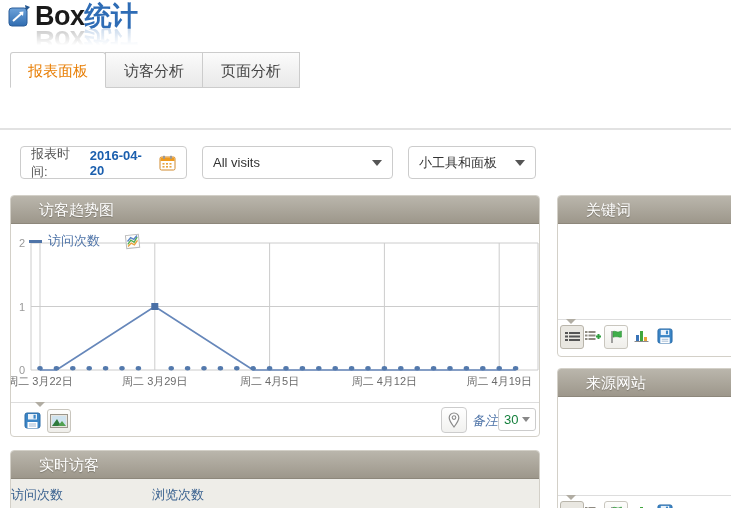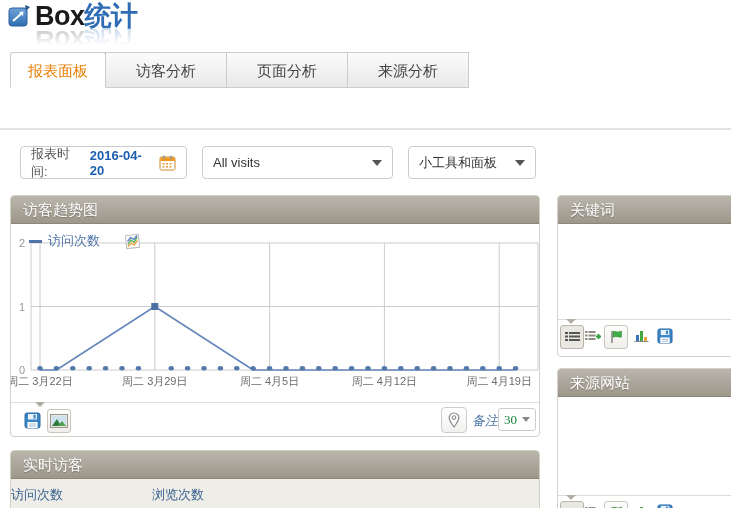--- a/index.html
+++ b/index.html
@@ -18,21 +18,21 @@
   .logo-blue { color:#2e6cb5; }
   .logo-reflection {
     transform:scaleY(-1); opacity:.22; margin-top:0px; height:22px; overflow:hidden;
     -webkit-mask-image:linear-gradient(to bottom, transparent 25%, #000 95%);
     mask-image:linear-gradient(to bottom, transparent 25%, #000 95%);
   }
 
   
   .tabbar { position:absolute; left:10px; top:52px; display:flex; height:36px; }
   .tab {
-    box-sizing:border-box; width:122px; text-align:center; line-height:35px;
+    box-sizing:border-box; width:98px; text-align:center; line-height:35px;
     font-size:15px; color:#444; cursor:pointer;
     border:1px solid #ccc; margin-left:-1px;
     background:linear-gradient(#fbfbfb,#e9e9e9);
   }
   .tab:first-child { margin-left:0; width:96px; }
   .tab.active {
     background:#fff; border-bottom:1px solid #fff; color:#e87e04;
     border-radius:3px 3px 0 0; position:relative; z-index:2;
   }
 
@@ -51,39 +51,39 @@
   .tb-date-value { color:#1b5fae; font-weight:bold; }
   .caret { width:0; height:0; border-left:5px solid transparent; border-right:5px solid transparent; border-top:6px solid #555; }
   .caret.small { border-left-width:4px; border-right-width:4px; border-top-width:5px; border-top-color:#888; }
 
   
   .panel {
     position:absolute; box-sizing:border-box; background:#fff;
     border:1px solid #d3d0c8; border-radius:4px; overflow:hidden;
   }
   .panel-header {
-    height:27px; line-height:27px; padding-left:12px;
+    height:27px; line-height:27px; padding-left:28px;
     background:linear-gradient(#bab6ac,#9d978b);
     border-bottom:1px solid #8d877b;
     color:#fff; font-size:15px; text-shadow:0 1px 1px rgba(90,85,75,.55);
     cursor:move;
   }
   .p-trend    { left:10px;  top:195px; width:530px; height:242px; }
   .p-realtime { left:10px;  top:450px; width:530px; height:70px;  }
   .p-keywords { left:557px; top:195px; width:190px; height:162px; }
   .p-websites { left:557px; top:368px; width:190px; height:150px; }
 
   
   .trend-body { position:relative; height:178px; }
   .legend { position:absolute; left:18px; top:8px; display:flex; align-items:center; gap:6px; z-index:3; cursor:pointer; }
   .legend-dash { width:13px; height:3px; background:#4f74a8; }
   .legend-label { color:#4f74a8; font-size:13px; }
   .legend .mini-chart { margin-left:18px; }
 
-  .panel-footer { position:relative; border-top:1px solid #ddd; height:35px;font-family:Liberation Serif, serif; }
+  .panel-footer { position:relative; border-top:1px solid #ddd; height:35px; }
   .footer-marker {
     position:absolute; top:-1px; width:0; height:0;
     border-left:5px solid transparent; border-right:5px solid transparent; border-top:5px solid #b1ada3;
   }
   .icon-btn {
     position:absolute; width:22px; height:22px; top:6px;
     display:flex; align-items:center; justify-content:center; cursor:pointer;
     border-radius:3px;
   }
   .icon-btn.boxed { border:1px solid #c9c6be; background:linear-gradient(#fdfdfc,#efeeea); }
@@ -132,21 +132,20 @@
   <div class="logo-row logo-reflection">
     <span style="width:22px;height:22px;"></span>
     <span class="logo-word"><span class="logo-black">Box</span><span class="logo-blue">统计</span></span>
   </div>
 </div>
 
 <div class="tabbar">
   <div class="tab active">报表面板</div>
   <div class="tab">访客分析</div>
   <div class="tab">页面分析</div>
-  <div class="tab">来源分析</div>
 </div>
 
 <div class="page-divider"></div>
 
 <div class="tool-box tb-date">
   <span class="tb-label">报表时间:</span>
   <span class="tb-date-value">2016-04-20</span>
   <span>
     <svg width="17" height="16" viewBox="0 0 17 16">
       <rect x="1" y="2" width="15" height="13" rx="1.5" fill="#fff" stroke="#d08a2e"></rect>

